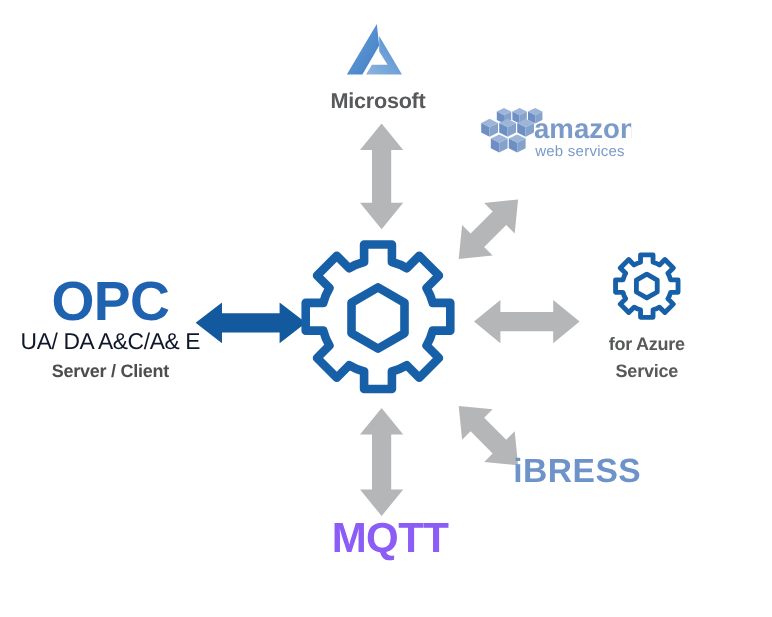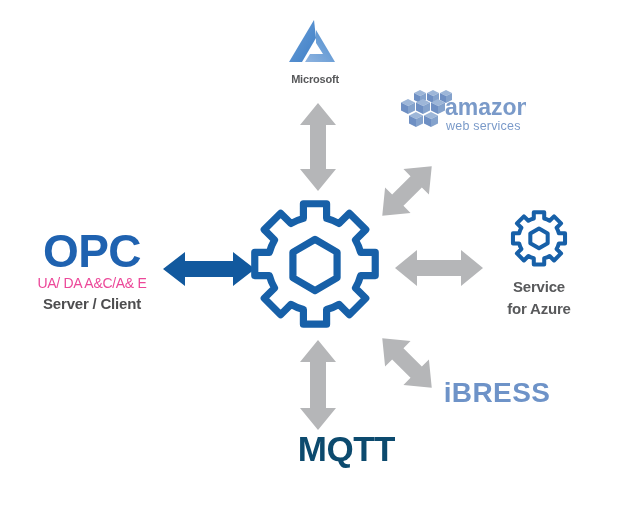--- a/index.html
+++ b/index.html
@@ -21,59 +21,58 @@
   
   .arrow{position:absolute;}
 
   
   #opc{left:12px;top:228px;width:160px;}
   #opc .opc-main{
     font-size:46px;font-weight:bold;color:#1f62b0;
     letter-spacing:-0.5px;line-height:1.0;
   }
   #opc .opc-sub{
-    font-size:14px;color:#ec4899;font-weight:500;
+    font-size:19px;color:#0f172a;font-weight:500;
     letter-spacing:-0.3px;margin-top:1px;line-height:1.15;
   }
   #opc .opc-role{
     font-size:15px;color:#4d4d4f;font-weight:bold;
     margin-top:4px;letter-spacing:-0.2px;
   }
 
   
   #azure{left:256px;top:18px;width:118px;}
   #azure .az-logo{height:48px;}
   #azure .lbl{
-    font-size:11px;color:#58595b;font-weight:bold;
+    font-size:18px;color:#58595b;font-weight:bold;
     margin-top:3px;letter-spacing:-0.2px;
   }
 
   
   #aws{left:398px;top:88px;width:128px;}
 
   
   #svcazure{left:484px;top:208px;width:110px;}
   #svcazure .lbl{
     font-size:15px;color:#58595b;font-weight:bold;
     margin-top:4px;letter-spacing:-0.2px;
   }
 
   
-  #ibress{left:432px;top:376px;width:130px;}
+  #ibress{left:416px;top:376px;width:130px;}
   #ibress .lbl{
     font-size:28px;font-weight:bold;color:#6e93c8;
     letter-spacing:0.4px;
   }
 
   
   #mqtt{left:255px;top:428px;width:140px;}
   #mqtt .lbl{
-    font-size:35px;font-weight:bold;color:#0c4a6e;
+    font-size:35px;font-weight:bold;color:#8b5cf6;
     letter-spacing:-0.5px;
-    text-align:right;
   }
 </style>
 </head>
 <body>
 
 <div id="stage">
 
   <svg class="arrow" style="left:298px;top:103px;" width="40" height="88" viewBox="0 0 40 88">
     <polygon points="20,0 38,22 28,22 28,66 38,66 20,88 2,66 12,66 12,22 2,22" fill="#b5b6b8"></polygon>
   </svg>
@@ -223,22 +222,22 @@
                  a34,34 0 0 1 -8.7,-3.6
                  l-7.2,7.2 l-11.3,-11.3 l7.2,-7.2
                  a34,34 0 0 1 -3.6,-8.7
                  h-10.0 v-16.8 h10.0
                  a34,34 0 0 1 3.6,-8.7
                  l-7.2,-7.2 l11.3,-11.3 l7.2,7.2
                  a34,34 0 0 1 8.7,-3.6 z"></path>
         <polygon points="50,33 64,41 64,57 50,65 36,57 36,41"></polygon>
       </g>
     </svg>
+    <span class="lbl">for Azure</span>
     <span class="lbl">Service</span>
-    <span class="lbl">for Azure</span>
   </div>
 
   <div id="ibress" class="node">
     <span class="lbl">iBRESS</span>
   </div>
 
   <div id="mqtt" class="node">
     <span class="lbl">MQTT</span>
   </div>
 

